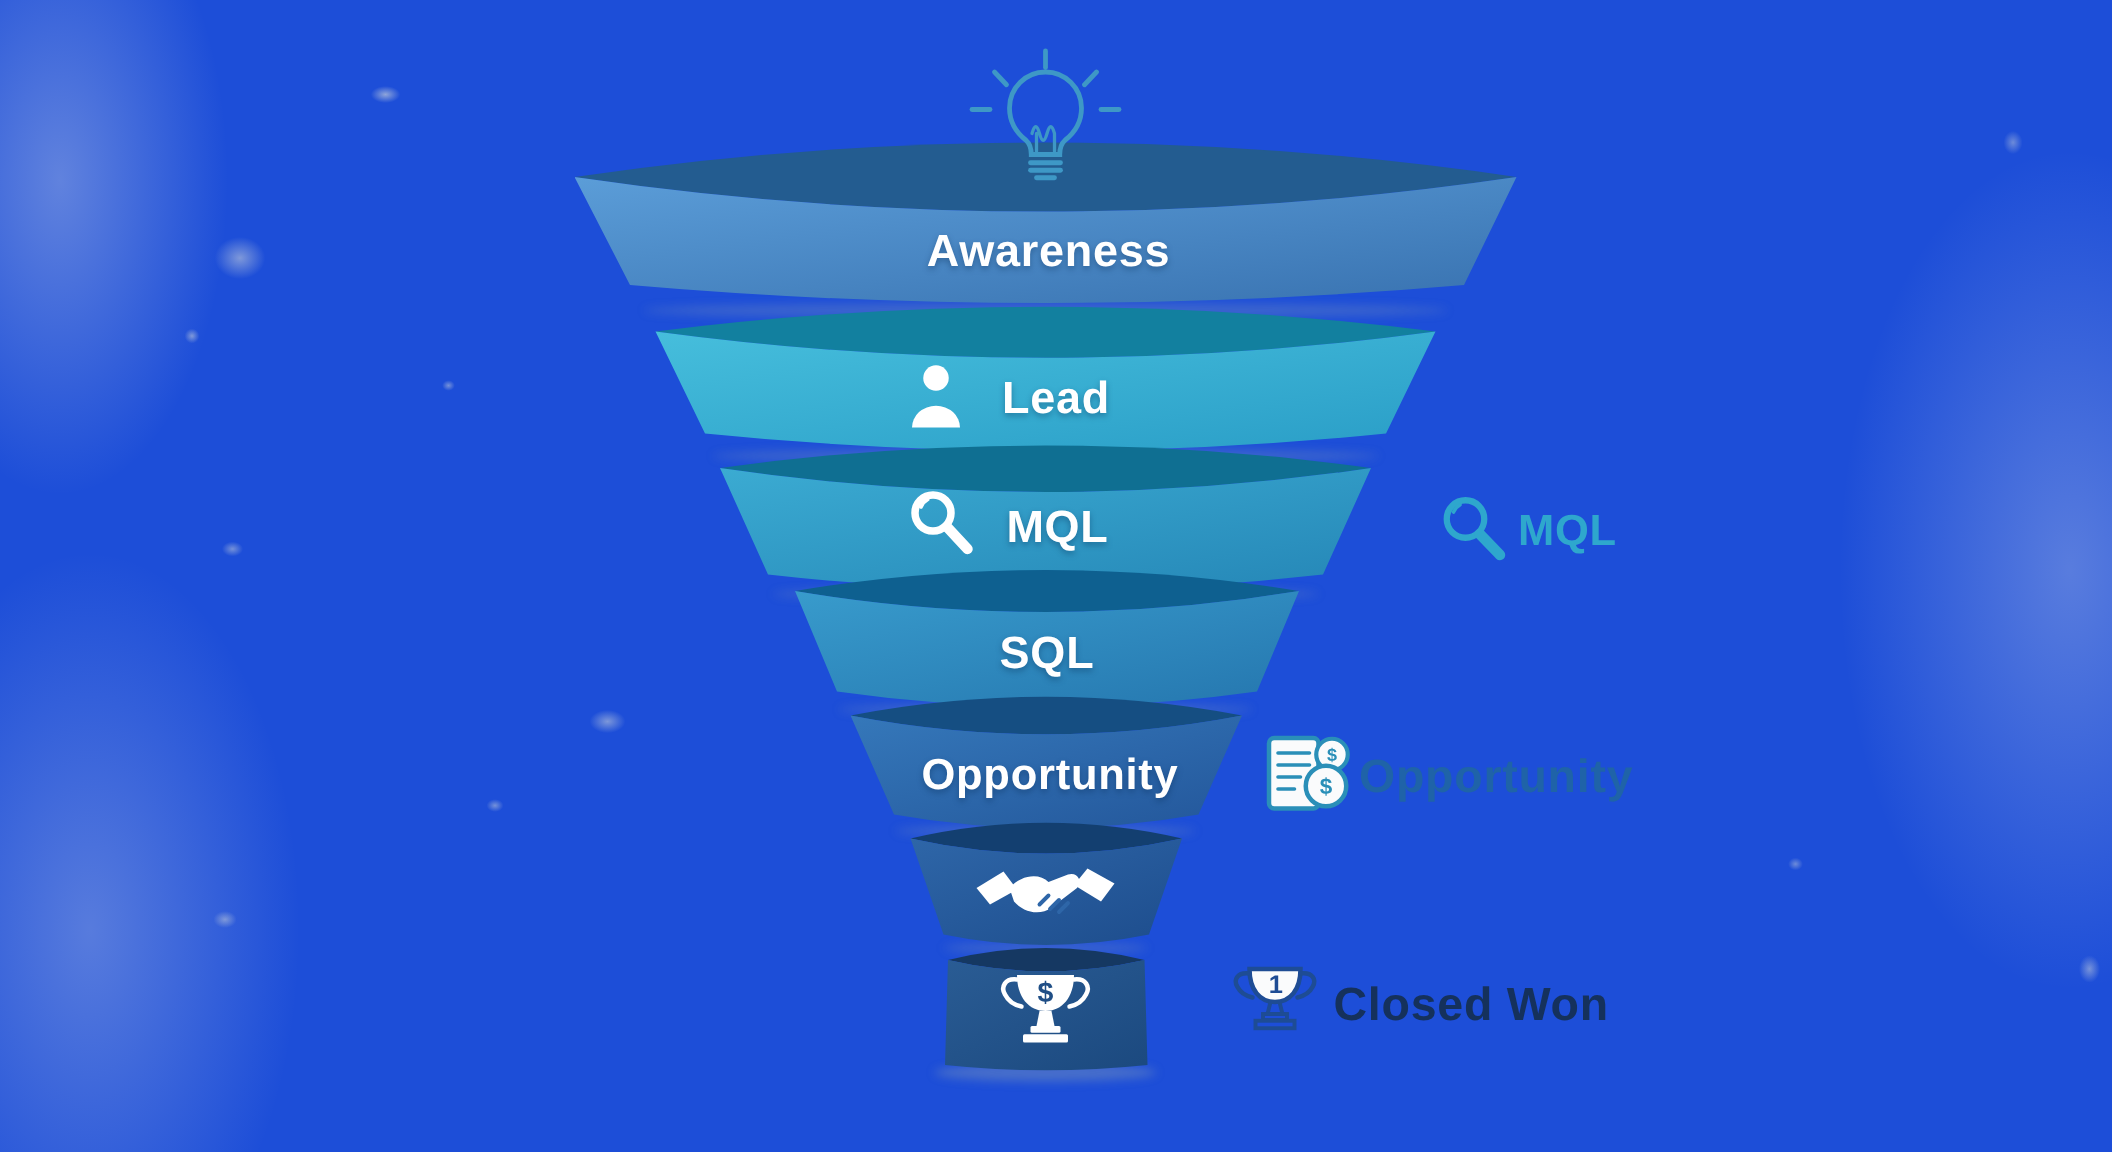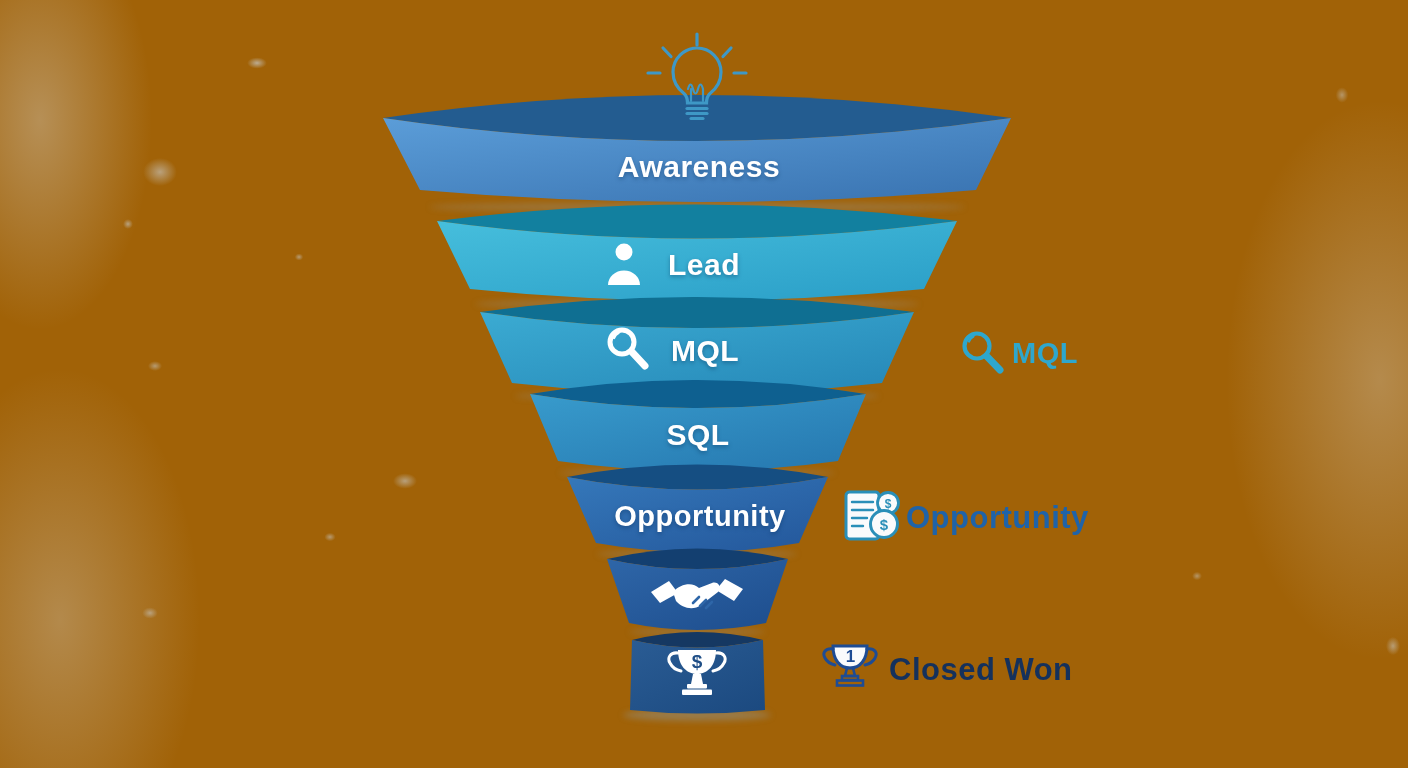--- a/index.html
+++ b/index.html
@@ -5,21 +5,21 @@
   html, body { margin: 0; padding: 0; }
   body {
     width: 1408px; height: 768px;
     font-family: "Liberation Sans", sans-serif;
     background: #F7F8FA;
     overflow: hidden;
   }
   .canvas {
     position: relative;
     width: 1408px; height: 768px;
-    background: #a16207;
+    background: #1d4ed8;
   }
   
   .canvas::before {
     content: "";
     position: absolute; inset: 0;
     background-image:
       radial-gradient(14px 8px at 257px 63px,  rgba(203,211,219,.65), transparent 70%),
       radial-gradient(24px 20px at 160px 172px, rgba(206,213,220,.55), transparent 70%),
       radial-gradient(7px 7px  at 128px 224px, rgba(203,211,219,.55), transparent 70%),
       radial-gradient(12px 10px at 517px 237px, rgba(208,215,221,.5),  transparent 70%),

